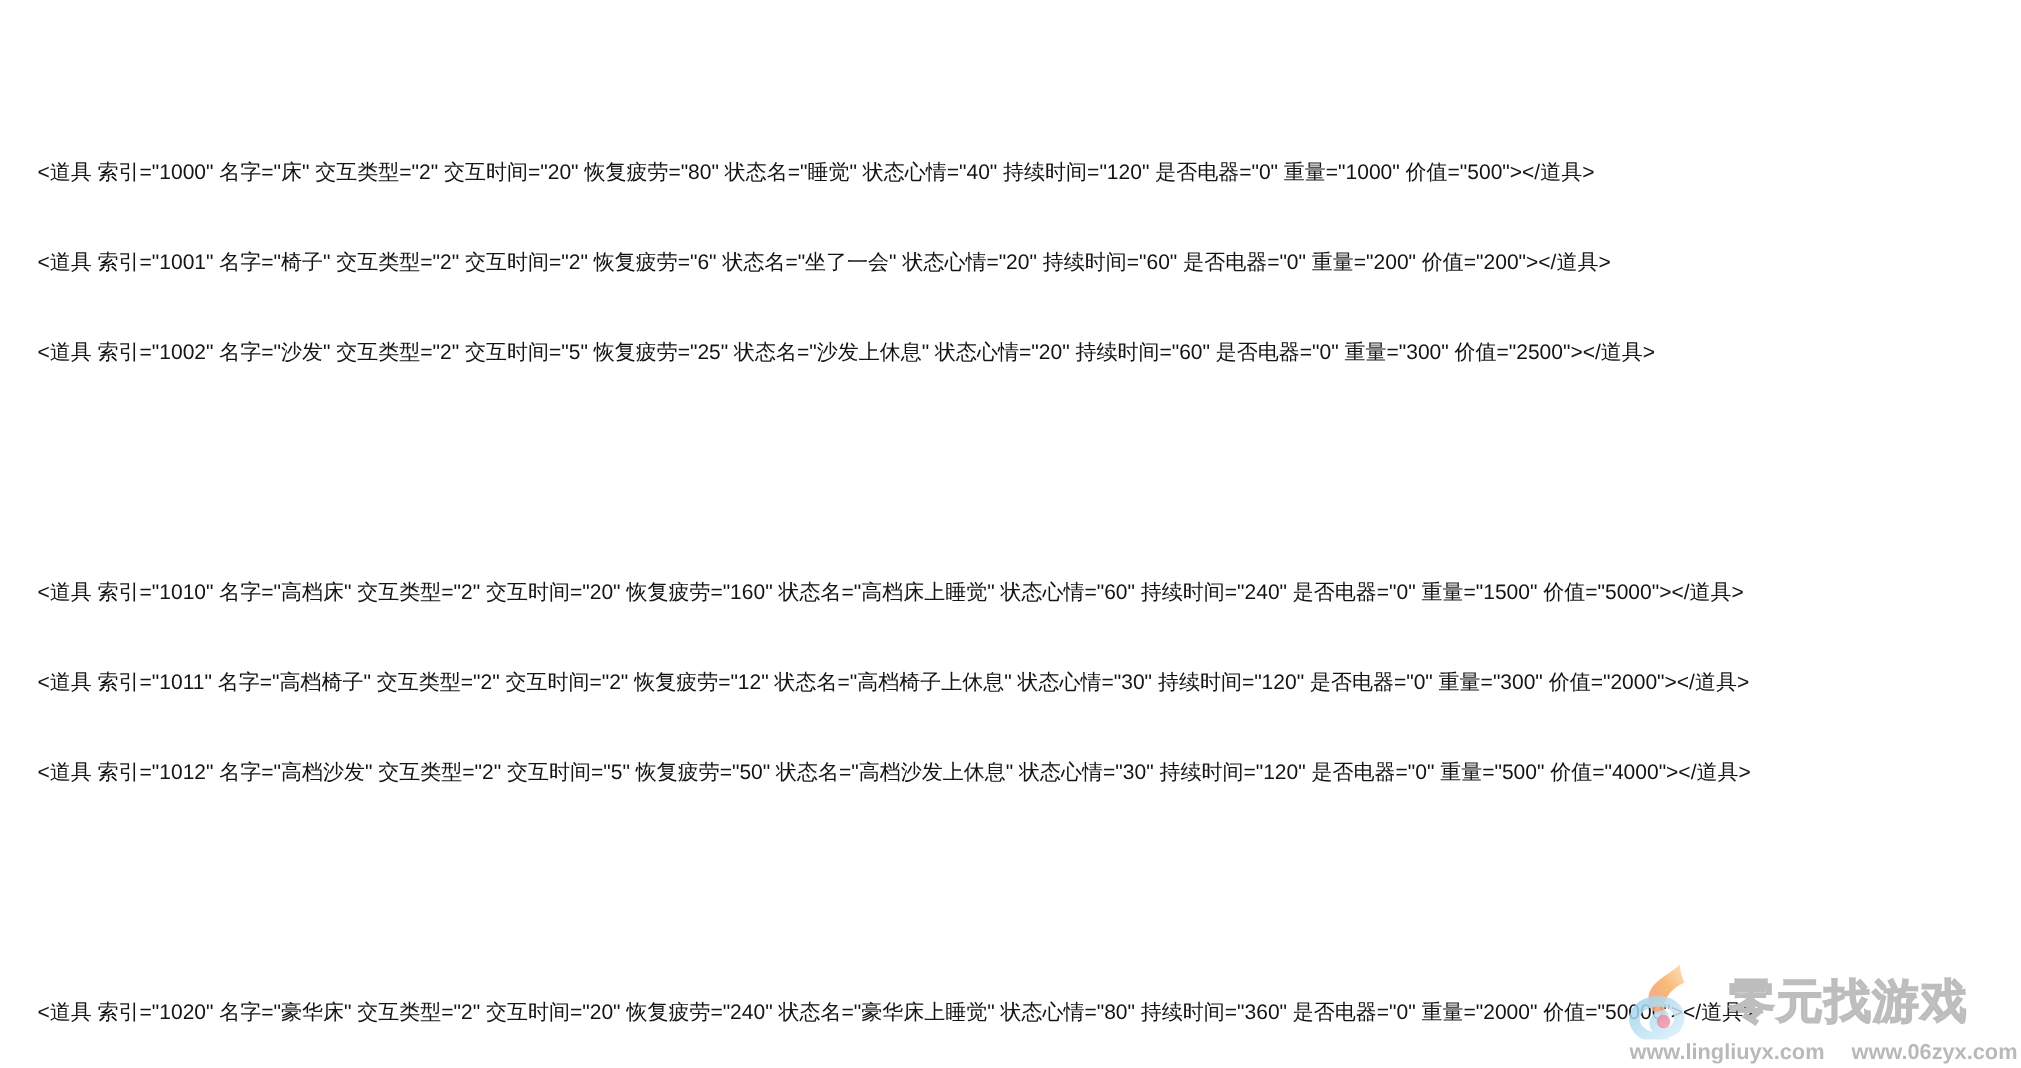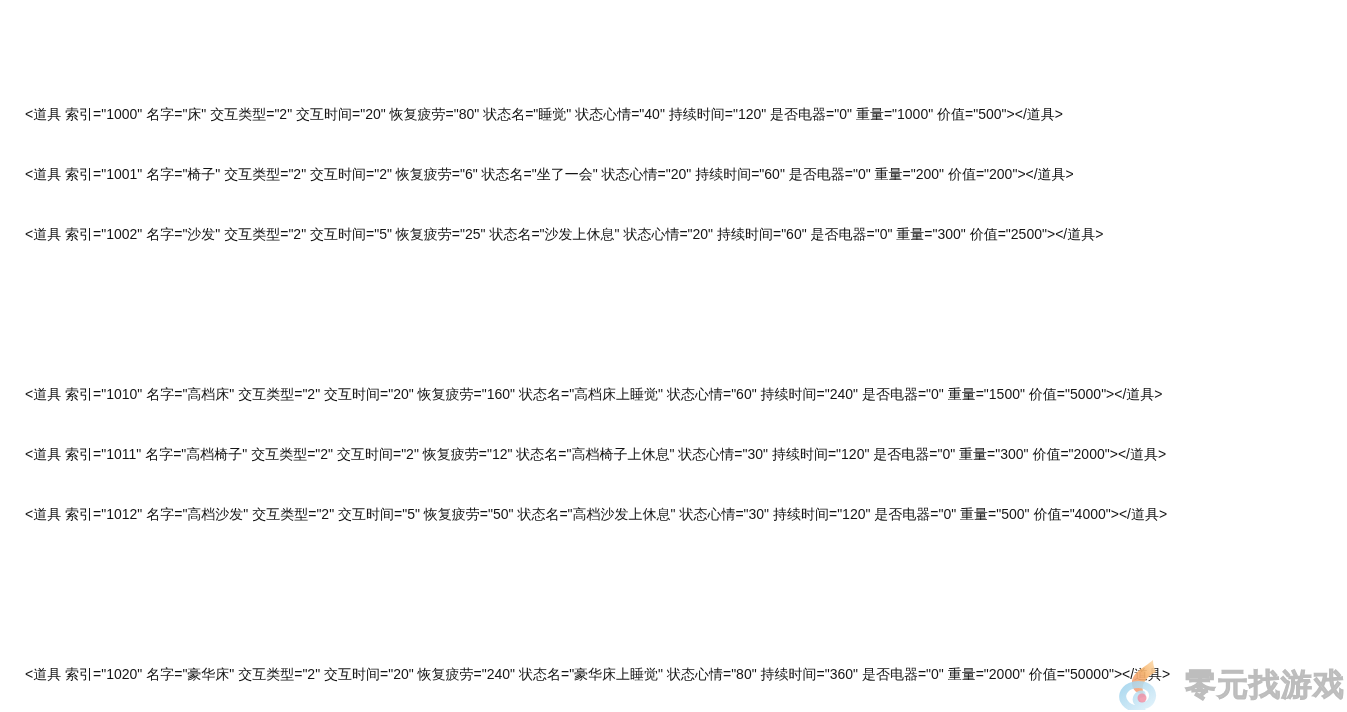--- a/index.html
+++ b/index.html
@@ -68,13 +68,17 @@
           <stop offset="0" stop-color="#9ed2ec"></stop>
           <stop offset="1" stop-color="#ddf0fa"></stop>
         </linearGradient>
       </defs>
       <path d="M36 0 C27 8 15 12 15 23 C15 30 20 34 27 34 C23 26 28 17 39 12 C37 8 36 4 36 0 Z" fill="url(#gflame)" opacity="0.9"></path>
       <path d="M25 49 C12 50 4 42 6 34 C8 27 17 23 26 25 C34 27 38 34 34 41 C31 46 23 47 20 42 C18 39 20 34 25 34" fill="none" stroke="url(#gswirl)" stroke-width="7" stroke-linecap="round" opacity="0.85"></path>
       <circle cx="25" cy="38" r="4.5" fill="#ef8ba0" opacity="0.8"></circle>
     </svg>
     <span class="wm-title">零元找游戏</span>
   </div>
+  <div class="wm-urls">
+    <span>www.lingliuyx.com</span>
+    <span>www.06zyx.com</span>
+  </div>
 </div>
 
 </body></html>

